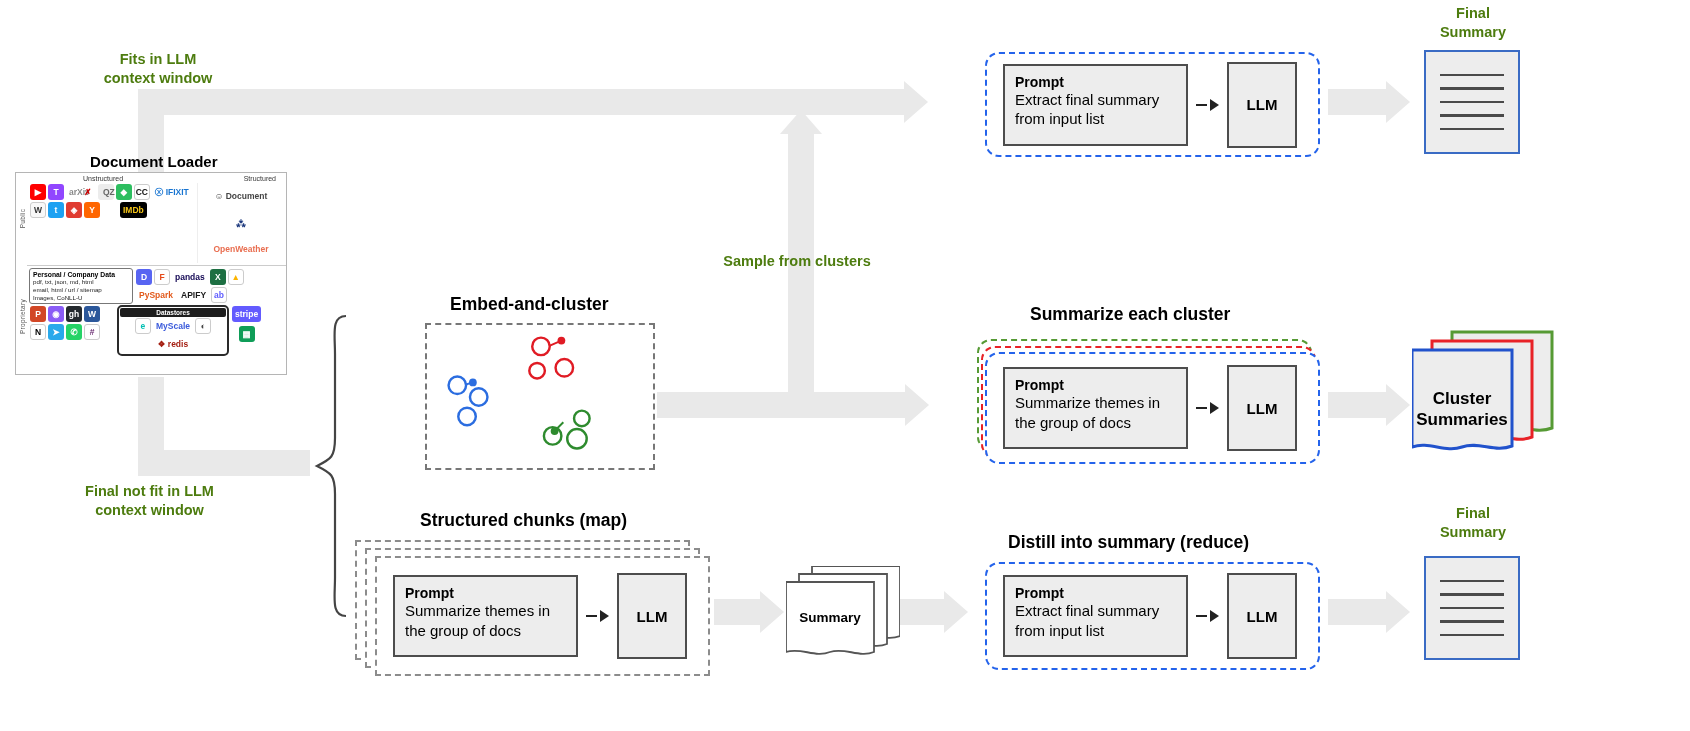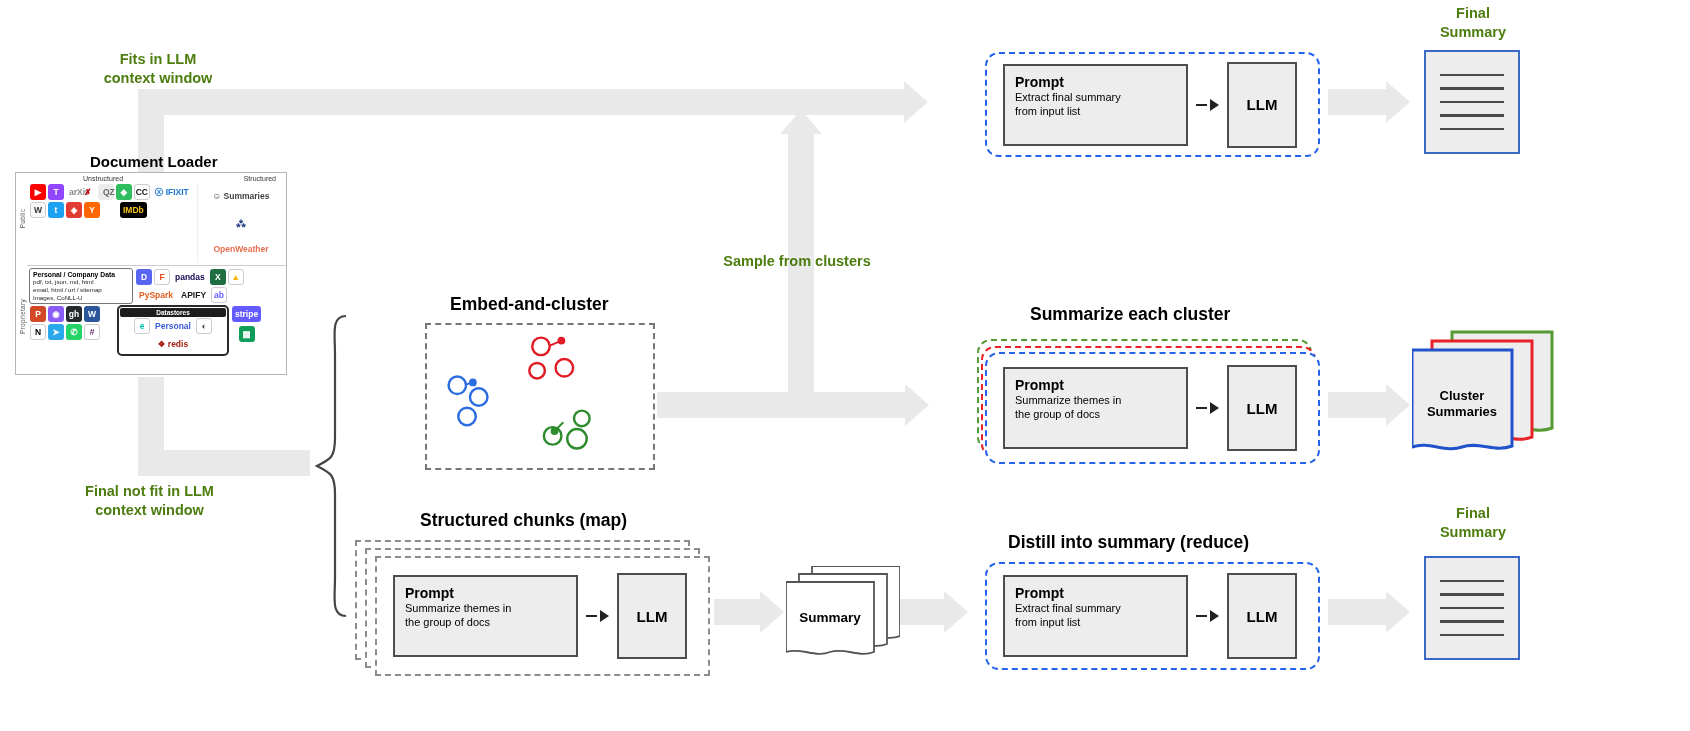--- a/index.html
+++ b/index.html
@@ -13,30 +13,30 @@
   
   .flow-label{position:absolute;font-weight:bold;font-size:14.5px;color:#4d7c0f;text-align:center;line-height:1.3}
   .sec-title{position:absolute;font-weight:bold;font-size:17.5px;color:#000;white-space:nowrap}
   
   .bluebox{position:absolute;border:2.5px dashed #2463eb;border-radius:14px;background:#fff;display:flex;align-items:center;padding:0 16px;gap:8px}
   .stack-layer{position:absolute;border-radius:14px;border:2.5px dashed;background:#fff}
   .graybox{position:absolute;border:2px dashed #8c8c8c;background:#fff;display:flex;align-items:center;padding:0 16px;gap:8px}
   .gray-layer{position:absolute;border:2px dashed #8c8c8c;background:#fff}
   .promptbox{width:185px;height:82px;background:#ededed;border:2px solid #4d4d4d;padding:8px 10px;flex:none}
   .prompt-label{font-weight:bold;font-size:14px}
-  .prompt-text{font-size:11px;line-height:1.3}
+  .prompt-text{font-size:15px;line-height:1.3}
   .dasharrow{display:flex;align-items:center;flex:none}
   .dash{width:11px;height:0;border-top:2px dashed #222;margin-right:3px}
   .tri{width:0;height:0;border-top:6px solid transparent;border-bottom:6px solid transparent;border-left:9px solid #222}
   .llmbox{width:70px;height:86px;background:#ededed;border:2px solid #4d4d4d;display:flex;align-items:center;justify-content:center;font-weight:bold;font-size:15px;flex:none}
   
   .finaldoc{position:absolute;border:2.5px solid #3a6bc4;background:#ededed;display:flex;flex-direction:column;justify-content:center;gap:11px;padding:16px 14px}
   .docline{height:2.5px;background:#4a4a4a}
   .docwrap{position:absolute}
-  .clusterdocs-label{position:absolute;left:0;top:58px;width:100px;text-align:center;font-weight:bold;font-size:13px;line-height:1.25}
+  .clusterdocs-label{position:absolute;left:0;top:58px;width:100px;text-align:center;font-weight:bold;font-size:17px;line-height:1.25}
   .summary-label{position:absolute;left:0;top:44px;width:88px;text-align:center;font-weight:bold;font-size:13.5px}
   
   .embedbox{position:absolute;border:2px dashed #777;background:#fff}
   .embedbox svg{width:100%;height:100%}
   .bracesvg{position:absolute}
   
   .loaderbox{position:absolute;border:1px solid #b5b5b5;background:#fff;display:flex}
   .loader-side{position:relative;width:11px;flex:none}
   .rot{position:absolute;left:-15px;width:42px;text-align:center;transform:rotate(-90deg);font-size:6.5px;color:#555;letter-spacing:.3px}
   .loader-main{flex:1;display:flex;flex-direction:column;overflow:hidden}
@@ -122,21 +122,21 @@
             <span class="tile" style="background: rgb(45, 190, 96); color: rgb(255, 255, 255);">◆</span>
             <span class="tile" style="background: rgb(255, 255, 255); color: rgb(17, 17, 17); border: 1px solid rgb(204, 204, 204);">CC</span>
             <span class="tile wide" style="background: rgb(255, 255, 255); color: rgb(25, 117, 209);">ⓧ IFIXIT</span>
             <span class="tile" style="background: rgb(248, 248, 248); color: rgb(51, 51, 51); border: 1px solid rgb(204, 204, 204);">W</span>
             <span class="tile" style="background: rgb(29, 161, 242); color: rgb(255, 255, 255);">t</span>
             <span class="tile" style="background: rgb(224, 60, 49); color: rgb(255, 255, 255);">◈</span>
             <span class="tile" style="background: rgb(255, 102, 0); color: rgb(255, 255, 255);">Y</span>
             <span class="tile wide" style="background: rgb(0, 0, 0); color: rgb(245, 197, 24); margin-left: 19px;">IMDb</span>
           </div>
         <div class="pub-str">
-            <span class="tile wide" style="background: transparent; color: rgb(68, 68, 68);">☺ Summaries</span>
+            <span class="tile wide" style="background: transparent; color: rgb(68, 68, 68);">☺ Document</span>
             <span class="tile" style="background: transparent; color: rgb(22, 51, 122);">⁂</span>
             <span class="tile wide" style="background: transparent; color: rgb(233, 110, 80);">OpenWeather</span>
           </div>
       </div>
       <div class="prop-area">
         <div class="prop-row1">
           <div class="personal-box">
             <div class="pd-title">Personal / Company Data</div>
             <div class="pd-lines ml">pdf, txt, json, md, html
 email, html / url / sitemap
@@ -161,21 +161,21 @@
               <span class="tile" style="background: rgb(43, 87, 154); color: rgb(255, 255, 255);">W</span>
               <span class="tile" style="background: rgb(255, 255, 255); color: rgb(0, 0, 0); border: 1px solid rgb(204, 204, 204);">N</span>
               <span class="tile" style="background: rgb(41, 169, 235); color: rgb(255, 255, 255);">➤</span>
               <span class="tile" style="background: rgb(37, 211, 102); color: rgb(255, 255, 255);">✆</span>
               <span class="tile" style="background: rgb(255, 255, 255); color: rgb(97, 31, 105); border: 1px solid rgb(204, 204, 204);">#</span>
             </div>
           <div class="datastores-box">
             <div class="ds-title">Datastores</div>
             <div class="icon-grid" style="justify-content:center">
                 <span class="tile" style="background: rgb(255, 255, 255); color: rgb(0, 191, 179); border: 1px solid rgb(204, 204, 204);">e</span>
-                <span class="tile wide" style="background: transparent; color: rgb(59, 91, 219);">Personal</span>
+                <span class="tile wide" style="background: transparent; color: rgb(59, 91, 219);">MyScale</span>
                 <span class="tile" style="background: rgb(255, 255, 255); color: rgb(68, 68, 68); border: 1px solid rgb(204, 204, 204);">◐</span>
                 <span class="tile wide" style="background: transparent; color: rgb(164, 30, 17);">❖ redis</span>
               </div>
           </div>
           <div class="icon-col">
               <span class="tile wide" style="background: rgb(99, 91, 255); color: rgb(255, 255, 255);">stripe</span>
               <span class="tile" style="background: rgb(15, 157, 88); color: rgb(255, 255, 255);">▦</span>
             </div>
         </div>
       </div>

